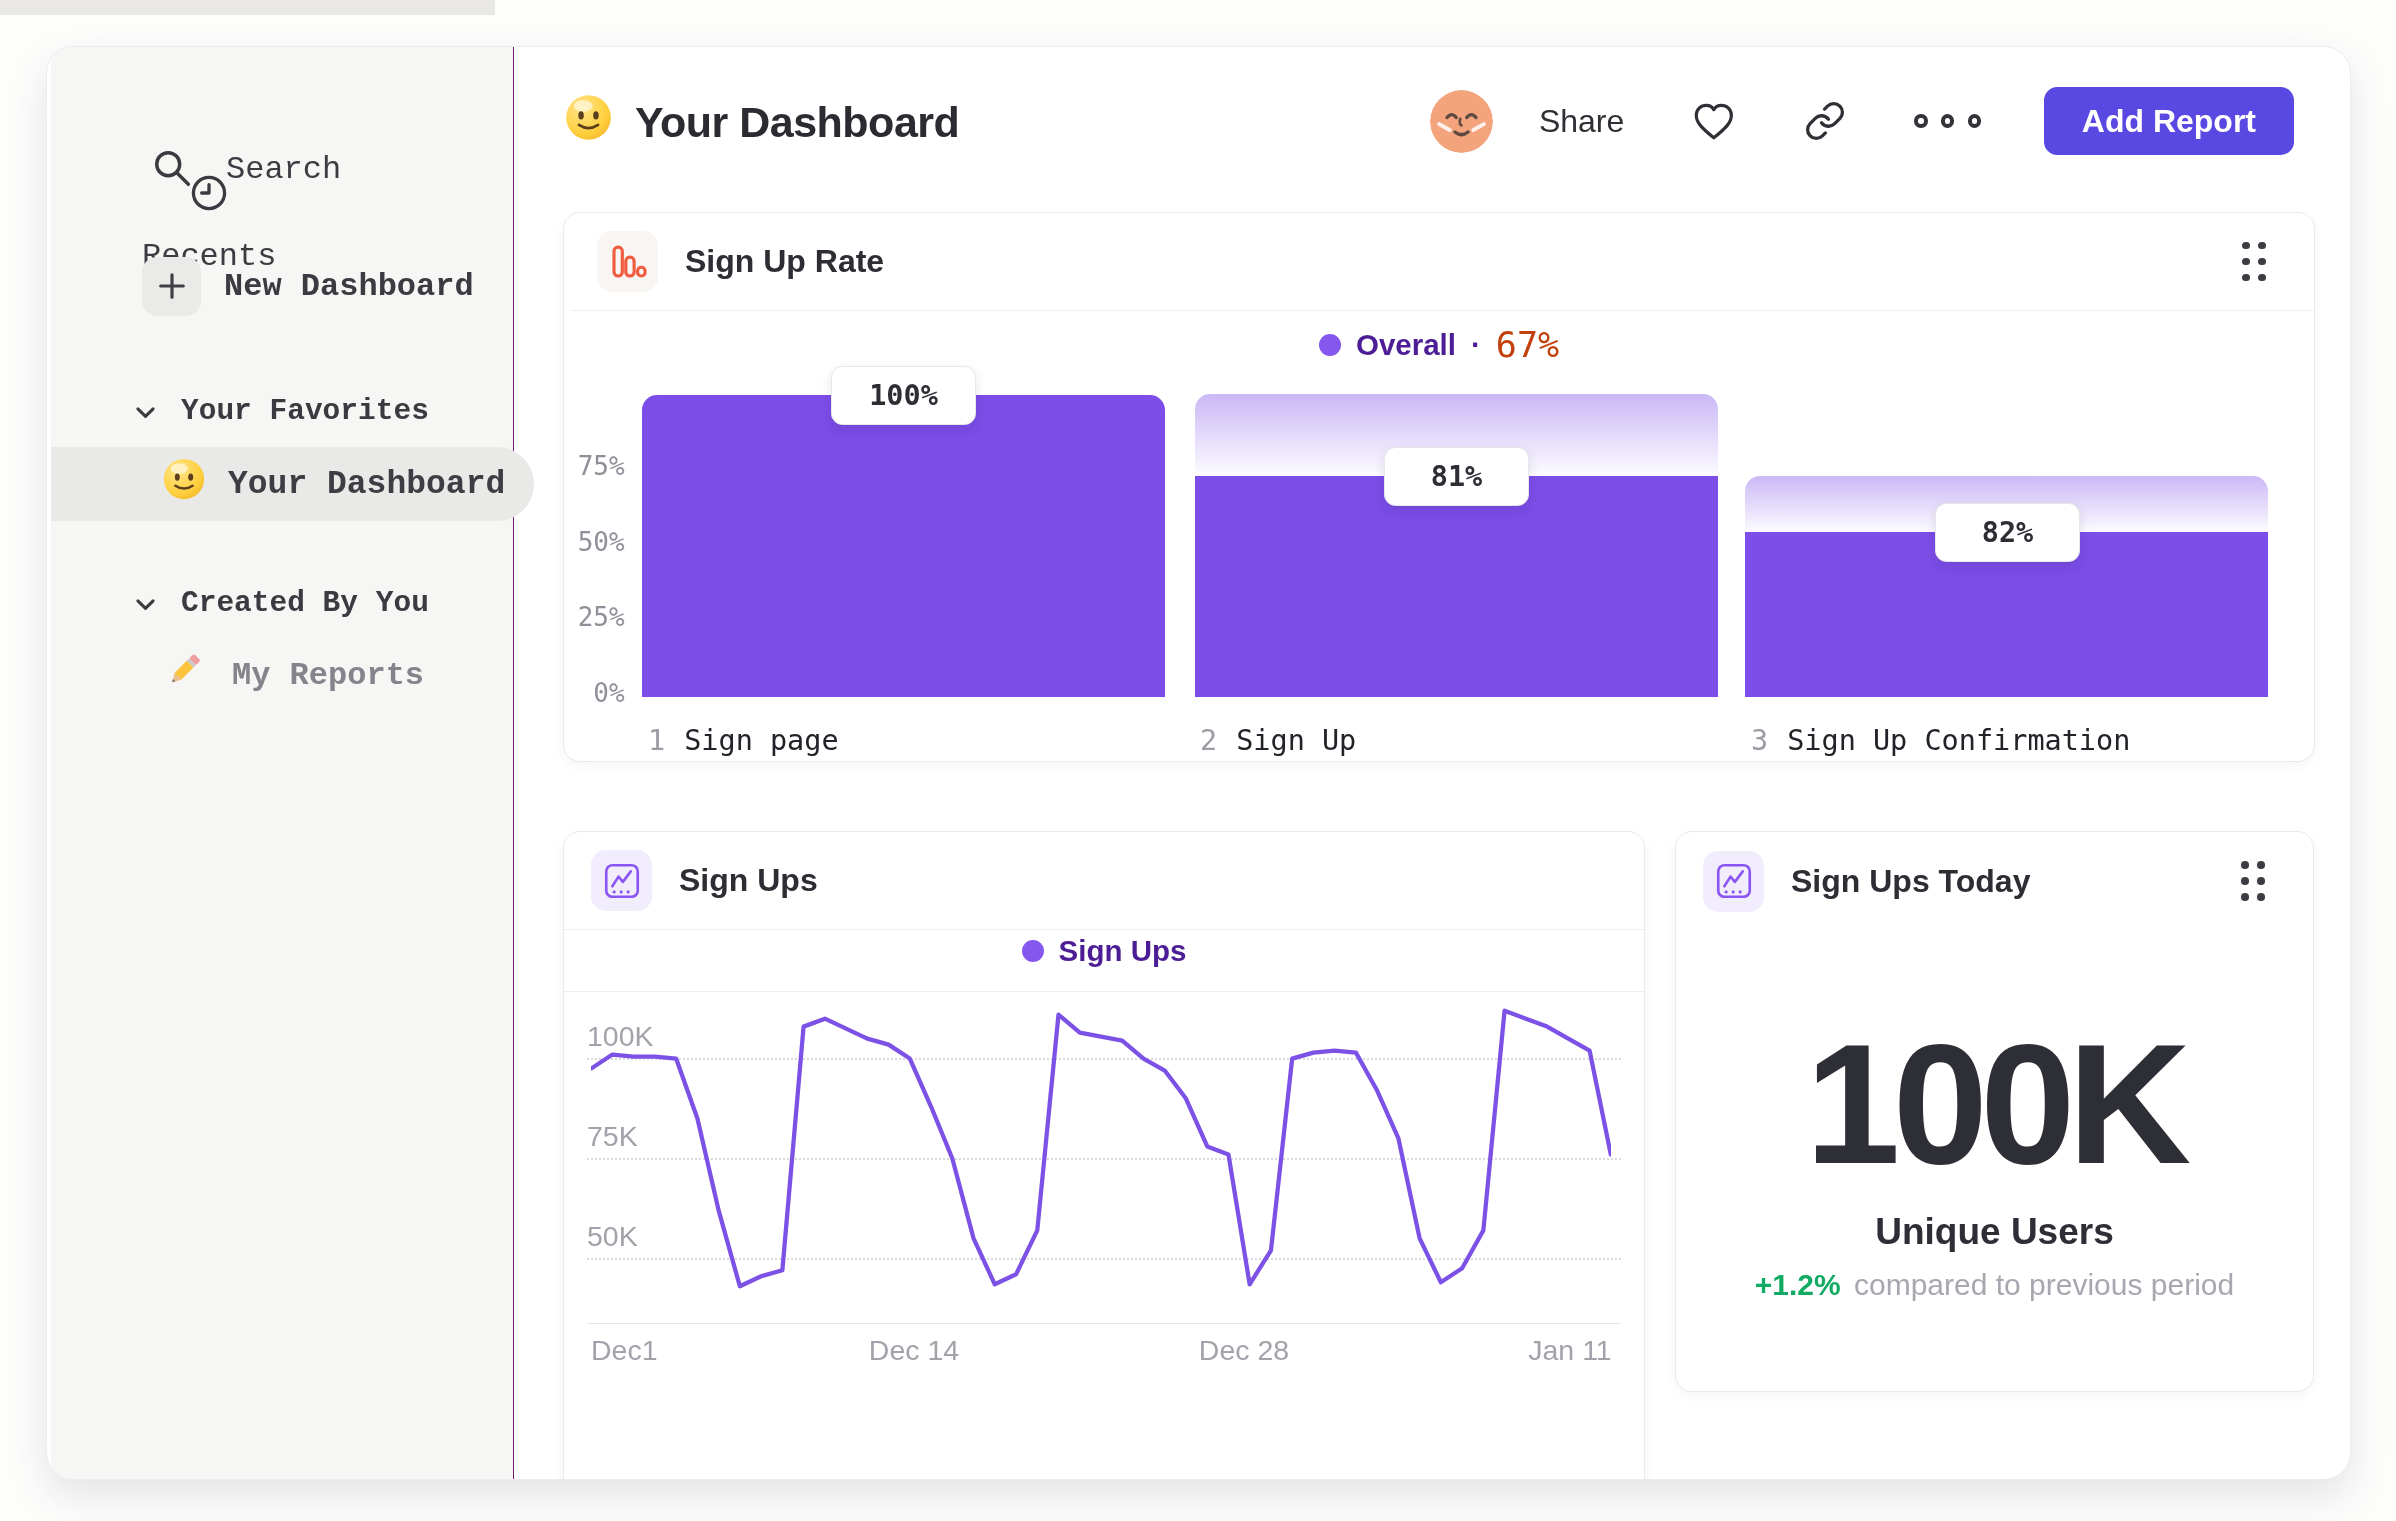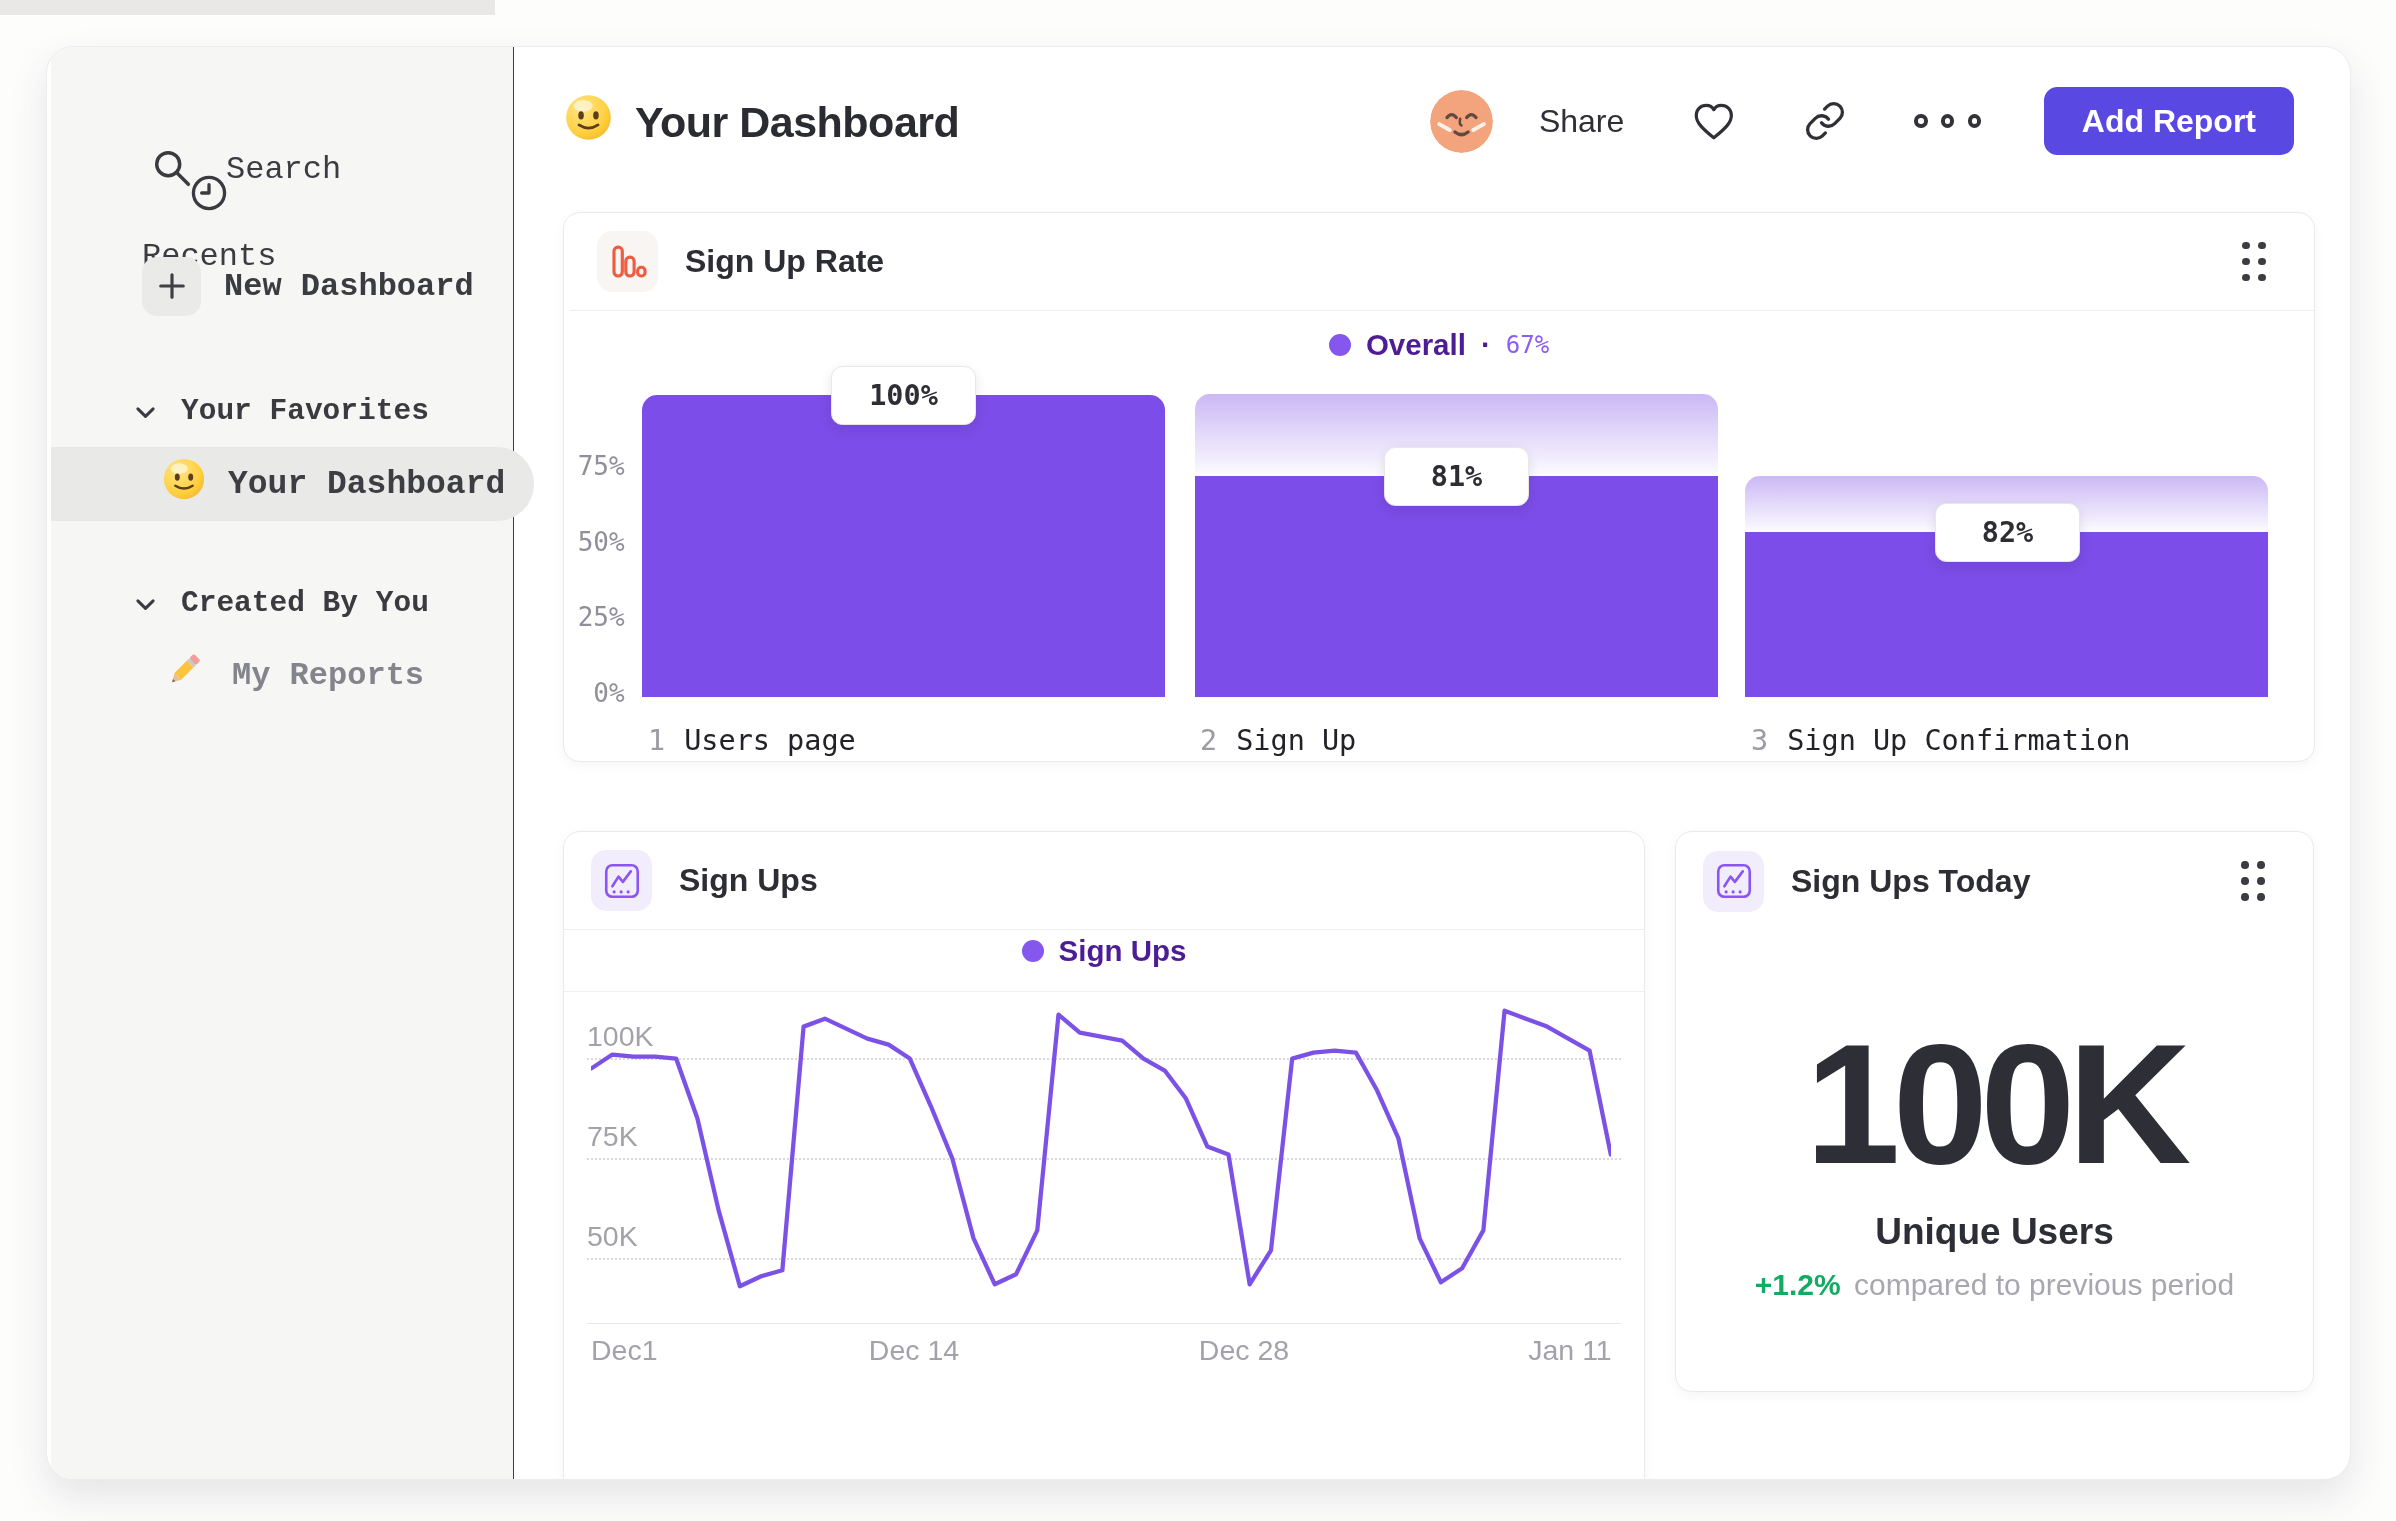--- a/index.html
+++ b/index.html
@@ -55,21 +55,21 @@
   .icon-box { width:61px; height:61px; border-radius:15px; display:flex; align-items:center; justify-content:center; }
   .icon-box.orange { background:#f8f5f2; }
   .icon-box.purple { background:#f2edfd; }
   .card-title { margin-left:27px; font-size:32px; font-weight:700; color:#2d2d34; }
   .handle { margin-left:auto; display:grid; grid-template-columns:repeat(2,7.6px); gap:8.6px; cursor:grab; }
   .handle span { width:7.6px; height:7.6px; border-radius:50%; background:#3c3c42; }
 
   .legend-row { display:flex; align-items:center; justify-content:center; gap:15px; }
   .legend-dot { width:22px; height:22px; border-radius:50%; background:#8657ef; }
   .legend-label { font-size:29.5px; font-weight:600; color:#4c1d95; }
-  .legend-value { font-size:24px; color:#8b5cf6; }
+  .legend-value { font-size:35px; color:#c2410c; }
   .fun-legend { position:absolute; left:0; right:0; top:111px; height:42px; }
   .line-legend { position:absolute; left:0; right:0; top:79px; height:81px; border-bottom:1px solid #efeff2; }
 
   
   .fun-plot { position:absolute; left:78px; top:182px; width:1624px; height:302px; }
   .fun-col { position:absolute; bottom:0; width:523px; }
   .fun-fade { position:absolute; left:0; width:100%; border-radius:15px 15px 0 0;
               background:linear-gradient(to bottom, rgba(124,77,232,.40), rgba(124,77,232,.02)); }
   .fun-solid { position:absolute; left:0; width:100%; background:#7c4de8; }
   .fun-label { position:absolute; width:145px; height:59px; background:#fff; border:1px solid #e7e7ea;
@@ -289,21 +289,21 @@
         <div class="fun-label" style="left: 742px; top: 52px;">81%</div>
         <div class="fun-col" style="left: 1103px; height: 302px;">
           <div class="fun-fade" style="bottom: 165px; height: 56px;"></div>
           <div class="fun-solid" style="bottom: 0px; height: 165px;"></div>
         </div>
         <div class="fun-label" style="left: 1293px; top: 108px;">82%</div>
       </div>
     <div id="funnel-xlabels">
         <div class="fun-xlabel" style="left: 84px;">
           <span class="num">1</span>
-          <span class="nm">Users page</span>
+          <span class="nm">Sign page</span>
         </div>
         <div class="fun-xlabel" style="left: 636px;">
           <span class="num">2</span>
           <span class="nm">Sign Up</span>
         </div>
         <div class="fun-xlabel" style="left: 1187px;">
           <span class="num">3</span>
           <span class="nm">Sign Up Confirmation</span>
         </div>
       </div>

